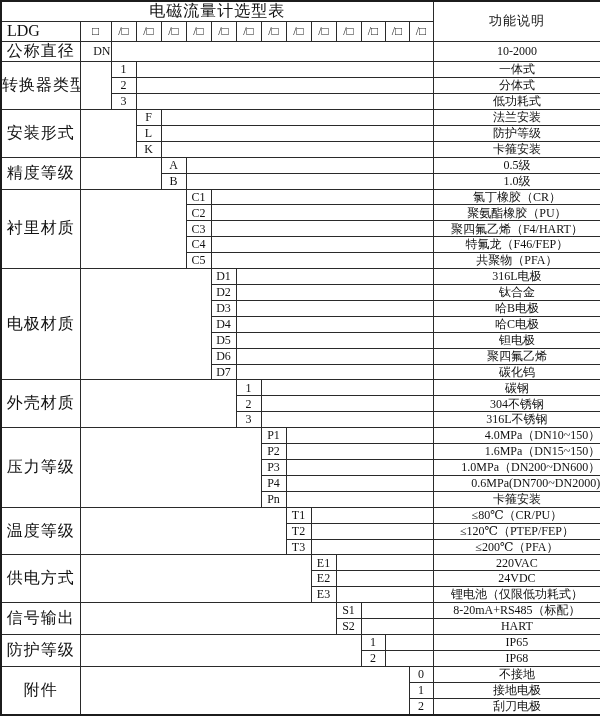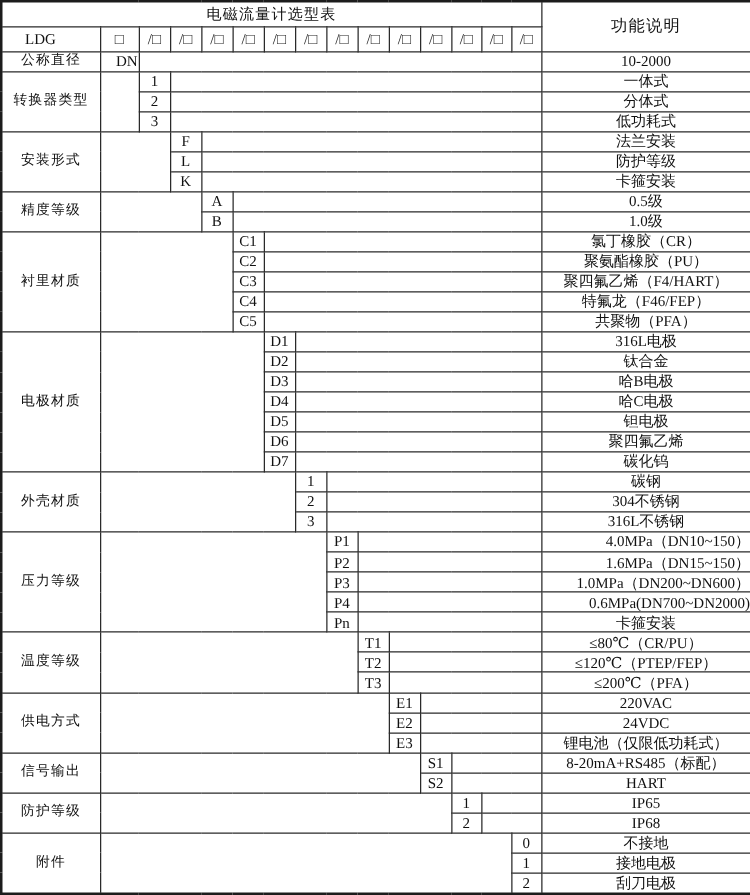--- a/index.html
+++ b/index.html
@@ -2,25 +2,25 @@
 <html><head>
 <meta charset="utf-8">
 <style>
   html,body{margin:0;padding:0;background:#ffffff;}
   body{font-family:"Liberation Serif","DejaVu Serif",serif;color:#111;}
   .sheet{width:600px;height:716px;background:#fff;box-sizing:border-box;}
   table{border-collapse:collapse;table-layout:fixed;width:600px;height:716px;
         border:2px solid #1c1c1c;}
   td{border:1px solid #2a2a2a;text-align:center;vertical-align:middle;
      font-size:12px;line-height:1.05;padding:0;overflow:hidden;white-space:nowrap;}
-  td.title-cell{font-size:12px;letter-spacing:1px;}
+  td.title-cell{font-size:16px;letter-spacing:1px;}
   td.fn-cell{font-size:13px;letter-spacing:1px;}
-  td.model-prefix{text-align:left;padding-left:18px;font-size:12px;}
-  td.dn-code{text-align:center;padding-left:12px;}
-  td.cat{font-size:11px;letter-spacing:1px;text-align:center;}
+  td.model-prefix{text-align:left;padding-left:5px;font-size:16px;}
+  td.dn-code{text-align:right;padding-left:12px;}
+  td.cat{font-size:16px;letter-spacing:1px;text-align:center;}
   td.box{font-size:12px;color:#1a1a1a;}
   td.desc.left{text-align:right;padding-left:2px;}
   td.code{font-size:12px;}
 </style>
 </head>
 <body>
 
 <div class="sheet">
   <table>
     <colgroup>

